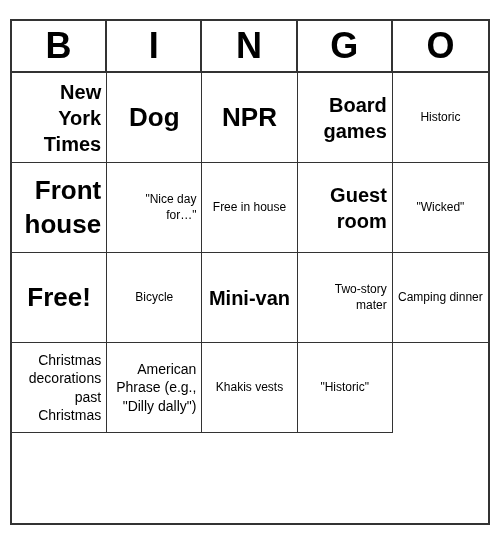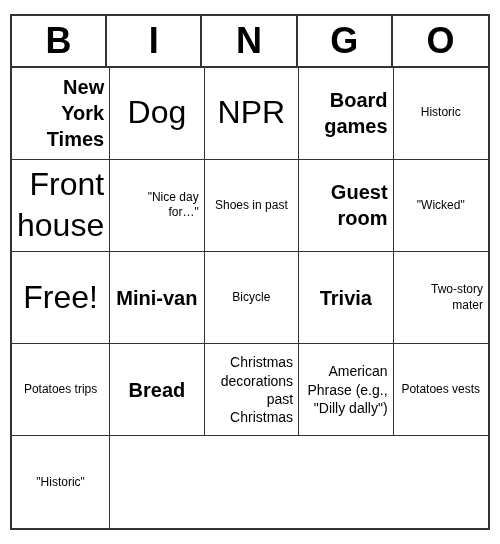--- a/index.html
+++ b/index.html
@@ -51,22 +51,22 @@
       border-right: none;
     }
     .bingo-cell:nth-child(n+21) {
       border-bottom: none;
     }
     .cell-text {
       font-size: 13px;
       line-height: 1.3;
     }
     .cell-text.large {
-      font-size: 32px;
-      font-weight: normal;
+      font-size: 26px;
+      font-weight: bold;
     }
     .cell-text.medium {
       font-size: 20px;
       font-weight: bold;
     }
     .cell-text.small {
       font-size: 12px;
     }
     .cell-text.xsmall {
       font-size: 14px;
@@ -99,55 +99,49 @@
       <div class="bingo-cell">
         <span class="cell-text small">Historic</span>
       </div>
       <div class="bingo-cell">
         <span class="cell-text large">Front house</span>
       </div>
       <div class="bingo-cell">
         <span class="cell-text small">"Nice day for…"</span>
       </div>
       <div class="bingo-cell">
-        <span class="cell-text small">Shoes in past</span>
+        <span class="cell-text small">Free in house</span>
       </div>
       <div class="bingo-cell">
         <span class="cell-text medium">Guest room</span>
       </div>
       <div class="bingo-cell">
         <span class="cell-text small">"Wicked"</span>
       </div>
       <div class="bingo-cell">
         <span class="cell-text large">Free!</span>
       </div>
       <div class="bingo-cell">
-        <span class="cell-text medium">Mini-van</span>
-      </div>
-      <div class="bingo-cell">
         <span class="cell-text small">Bicycle</span>
       </div>
       <div class="bingo-cell">
-        <span class="cell-text medium">Trivia</span>
+        <span class="cell-text medium">Mini-van</span>
       </div>
       <div class="bingo-cell">
         <span class="cell-text small">Two-story mater</span>
       </div>
       <div class="bingo-cell">
-        <span class="cell-text small">Potatoes trips</span>
-      </div>
-      <div class="bingo-cell">
-        <span class="cell-text medium">Bread</span>
+        <span class="cell-text small">Camping dinner</span>
       </div>
       <div class="bingo-cell">
         <span class="cell-text xsmall">Christmas decorations past Christmas</span>
       </div>
       <div class="bingo-cell">
         <span class="cell-text xsmall">American Phrase (e.g., "Dilly dally")</span>
       </div>
       <div class="bingo-cell">
-        <span class="cell-text small">Potatoes vests</span>
+        <span class="cell-text small">Khakis vests</span>
       </div>
       <div class="bingo-cell">
         <span class="cell-text small">"Historic"</span>
       </div>
     </div>
 </div>
 
 </body></html>

